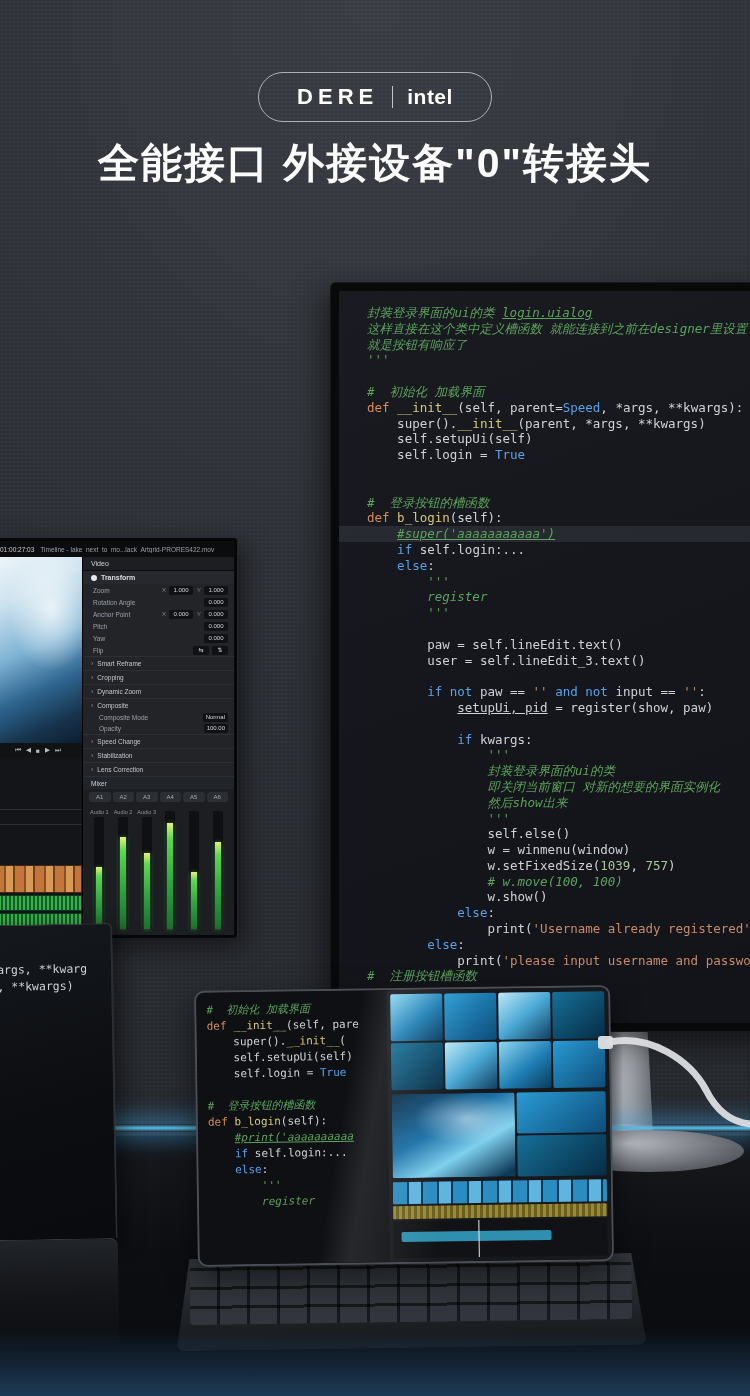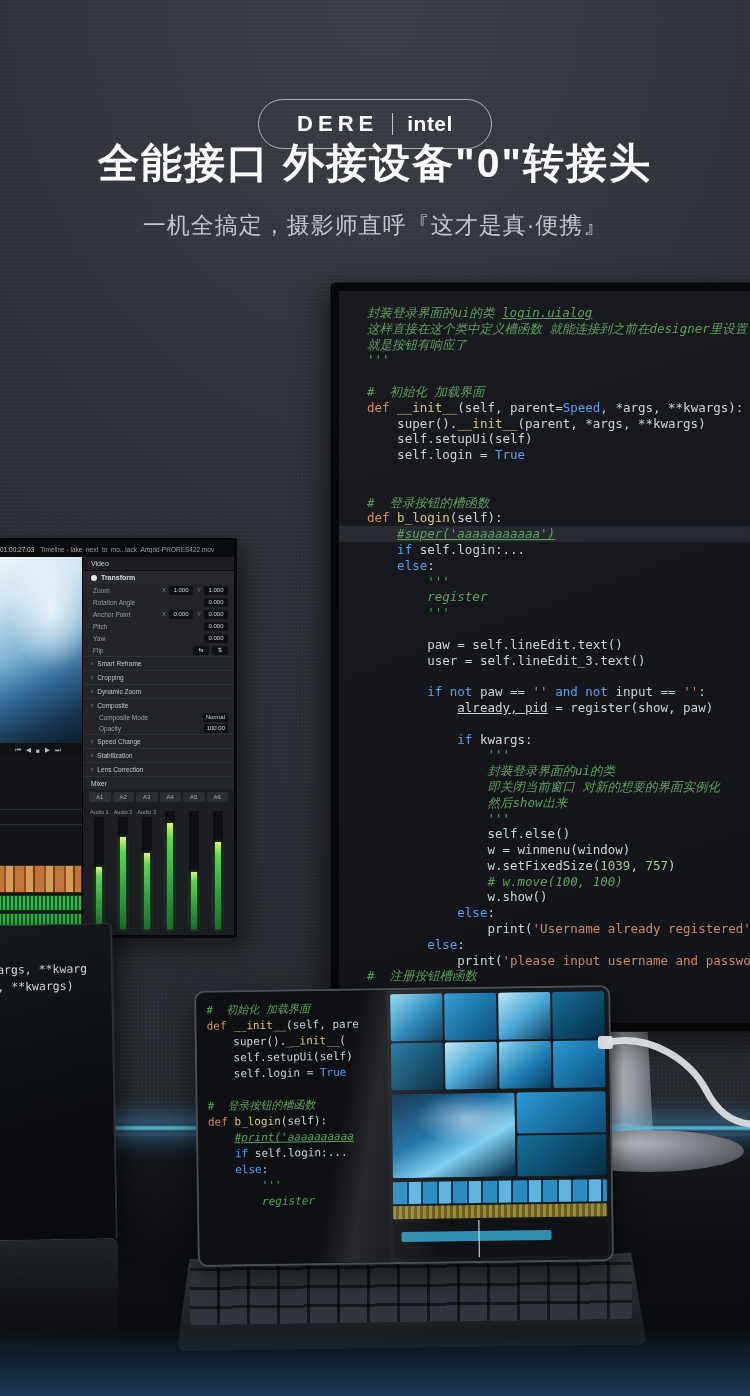--- a/index.html
+++ b/index.html
@@ -7,21 +7,21 @@
     font-family:"Liberation Sans",sans-serif;
     background:radial-gradient(140% 90% at 50% 0%, #3a3d44 0%, #2e3137 45%, #24272c 100%);}
   .wall{position:absolute;inset:0;z-index:0;pointer-events:none;}
   .wall::after{content:"";position:absolute;inset:0;
     background-image:radial-gradient(rgba(255,255,255,0.045) 1px, transparent 1px);
     background-size:4px 4px;opacity:.6;}
 
   
   .logo-pill{position:absolute;left:50%;transform:translateX(-50%);top:72px;width:232px;height:48px;
     border:1.5px solid rgba(255,255,255,0.6);border-radius:26px;display:flex;align-items:center;
-    justify-content:center;gap:14px;z-index:12;margin-top:27px;}
+    justify-content:center;gap:14px;z-index:12;}
   .dere{color:#fff;font-weight:800;font-size:22px;letter-spacing:5px;}
   .brand-div{width:1px;height:22px;background:rgba(255,255,255,0.7);}
   .intel{color:#fff;font-weight:700;font-size:21px;letter-spacing:.5px;}
   .title{position:absolute;top:136px;left:0;width:100%;margin:0;text-align:center;z-index:12;
     font-size:41px;font-weight:800;color:#fbfbfc;letter-spacing:2px;}
   .subtitle{position:absolute;top:210px;left:0;width:100%;margin:0;text-align:center;z-index:12;
     font-size:23px;font-weight:500;color:#c3c6cc;letter-spacing:1px;}
 
   
   .code{font-family:"DejaVu Sans Mono",monospace;}
@@ -160,21 +160,20 @@
 
 <div class="stage">
   <div class="wall"></div>
 
   <div class="logo-pill">
     <span class="dere">DERE</span>
     <span class="brand-div"></span>
     <span class="intel">intel</span>
   </div>
   <h1 class="title">全能接口 外接设备"0"转接头</h1>
-  <p class="subtitle">一机全搞定，摄影师直呼『这才是真·便携』</p>
 
   <div class="monitor-right">
     <div class="code-screen">
       <div class="code code-main">
           <div class="cl"><span class="t-cm">封装登录界面的ui的类 </span><span class="t-cmu">login.uialog</span></div>
           <div class="cl"><span class="t-cm">这样直接在这个类中定义槽函数 就能连接到之前在designer里设置</span></div>
           <div class="cl"><span class="t-cm">就是按钮有响应了</span></div>
           <div class="cl"><span class="t-cm">'''</span></div>
           <div class="cl">&nbsp;</div>
           <div class="cl"><span class="t-cm">#  初始化 加载界面</span></div>
@@ -190,21 +189,21 @@
           <div class="cl"><span class="t-pl">    </span><span class="t-kw">if</span><span class="t-pl"> self.login:...</span></div>
           <div class="cl"><span class="t-pl">    </span><span class="t-kw">else</span><span class="t-pl">:</span></div>
           <div class="cl"><span class="t-cm">        '''</span></div>
           <div class="cl"><span class="t-cm">        register</span></div>
           <div class="cl"><span class="t-cm">        '''</span></div>
           <div class="cl">&nbsp;</div>
           <div class="cl"><span class="t-pl">        paw = self.lineEdit.text()</span></div>
           <div class="cl"><span class="t-pl">        user = self.lineEdit_3.text()</span></div>
           <div class="cl">&nbsp;</div>
           <div class="cl"><span class="t-pl">        </span><span class="t-kw">if not</span><span class="t-pl"> paw == </span><span class="t-str">''</span><span class="t-pl"> </span><span class="t-kw">and not</span><span class="t-pl"> input == </span><span class="t-str">''</span><span class="t-pl">:</span></div>
-          <div class="cl"><span class="t-pl">            </span><span class="t-un">already, pid</span><span class="t-pl"> = register(show, paw)</span></div>
+          <div class="cl"><span class="t-pl">            </span><span class="t-un">setupUi, pid</span><span class="t-pl"> = register(show, paw)</span></div>
           <div class="cl">&nbsp;</div>
           <div class="cl"><span class="t-pl">            </span><span class="t-kw">if</span><span class="t-pl"> kwargs:</span></div>
           <div class="cl"><span class="t-cm">                '''</span></div>
           <div class="cl"><span class="t-cm">                封装登录界面的ui的类</span></div>
           <div class="cl"><span class="t-cm">                即关闭当前窗口 对新的想要的界面实例化</span></div>
           <div class="cl"><span class="t-cm">                然后show出来</span></div>
           <div class="cl"><span class="t-cm">                '''</span></div>
           <div class="cl"><span class="t-pl">                self.else()</span></div>
           <div class="cl"><span class="t-pl">                w = winmenu(window)</span></div>
           <div class="cl"><span class="t-pl">                w.setFixedSize(</span><span class="t-num">1039</span><span class="t-pl">, </span><span class="t-num">757</span><span class="t-pl">)</span></div>

